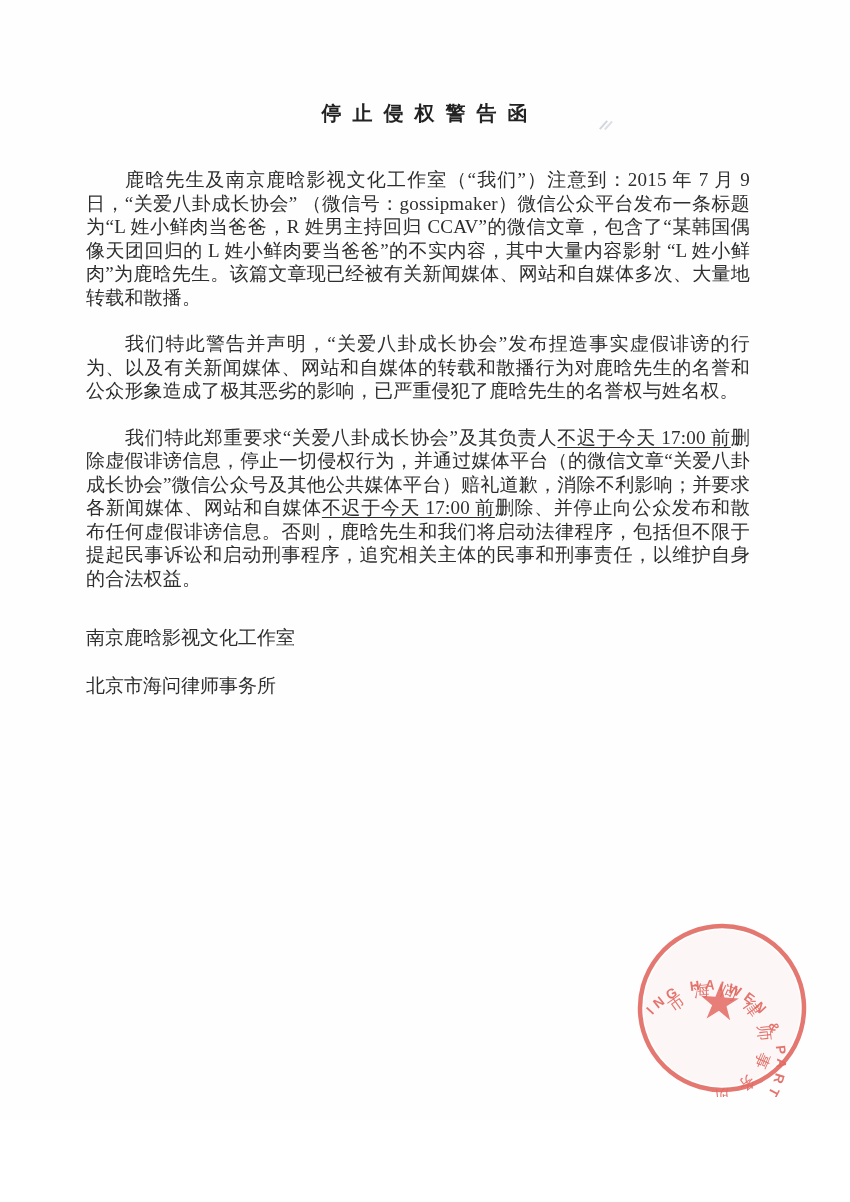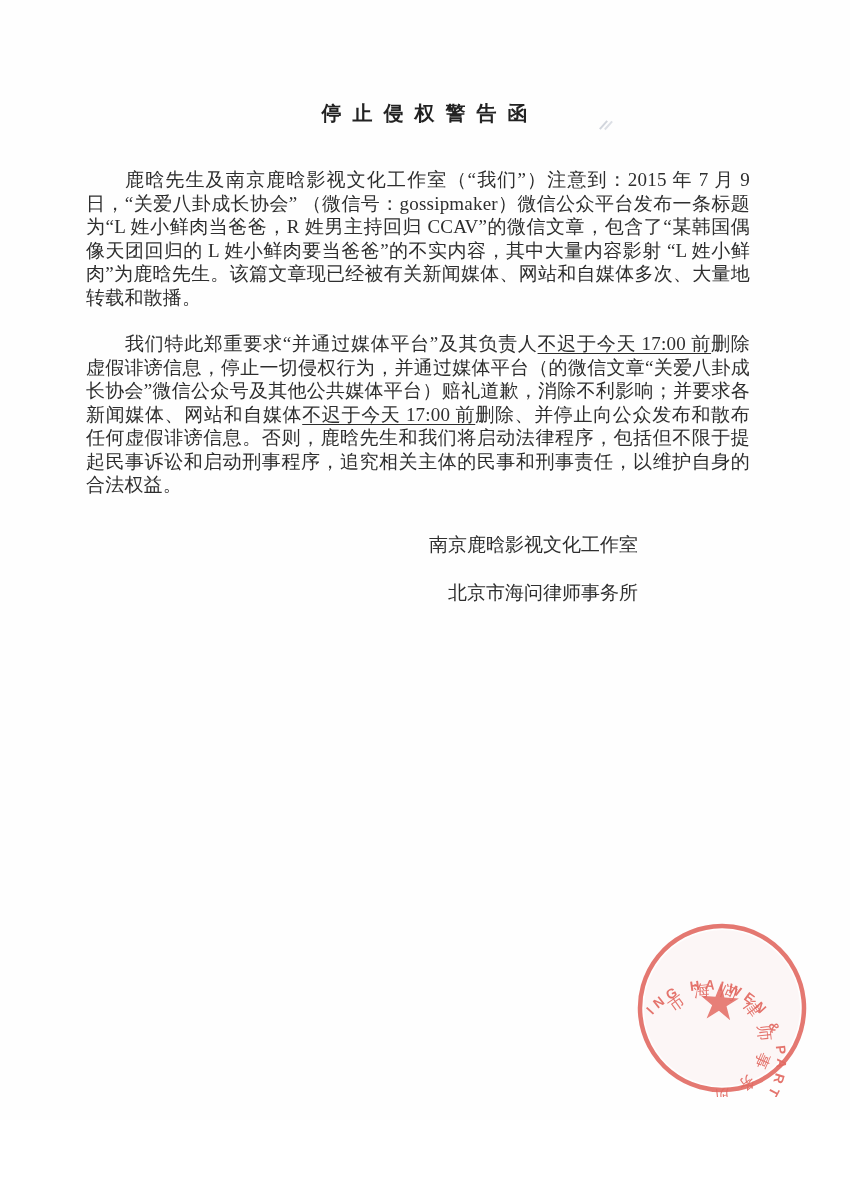--- a/index.html
+++ b/index.html
@@ -40,21 +40,20 @@
     text-indent: 39px;
     letter-spacing: 0.2px;
   }
   .letter-body .para span.em {
     font-weight: normal;
     text-decoration: underline;
     text-underline-offset: 3px;
   }
   .signature {
     margin-top: 36px;
-    text-align: right;
     padding-right: 128px;
     font-size: 19px;
   }
   .sig-line {
     line-height: 24px;
     margin-bottom: 24px;
   }
   .stamp {
     position: absolute;
     left: 633px;
@@ -81,21 +80,22 @@
 <body>
 
 <div class="page">
 
   <div class="scan-artifact"></div>
 
   <h1 class="doc-title">停 止 侵 权 警 告 函</h1>
 
   <div class="letter-body">
       <p class="para"><span>鹿晗先生及南京鹿晗影视文化工作室（“我们”）注意到：2015 年 7 月 9 日，“关爱八卦成长协会” （微信号：gossipmaker）微信公众平台发布一条标题为“L 姓小鲜肉当爸爸，R 姓男主持回归 CCAV”的微信文章，包含了“某韩国偶像天团回归的 L 姓小鲜肉要当爸爸”的不实内容，其中大量内容影射 “L 姓小鲜肉”为鹿晗先生。该篇文章现已经被有关新闻媒体、网站和自媒体多次、大量地转载和散播。</span></p>
-      <p class="para"><span>我们特此郑重要求“并通过媒体平台”及其负责人</span><span class="em">不迟于今天 17:00 前</span><span>删除虚假诽谤信息，停止一切侵权行为，并通过媒体平台（的微信文章“关爱八卦成长协会”微信公众号及其他公共媒体平台）赔礼道歉，消除不利影响；并要求各新闻媒体、网站和自媒体</span><span class="em">不迟于今天 17:00 前</span><span>删除、并停止向公众发布和散布任何虚假诽谤信息。否则，鹿晗先生和我们将启动法律程序，包括但不限于提起民事诉讼和启动刑事程序，追究相关主体的民事和刑事责任，以维护自身的合法权益。</span></p>
+      <p class="para"><span>我们特此警告并声明，“关爱八卦成长协会”发布捏造事实虚假诽谤的行为、以及有关新闻媒体、网站和自媒体的转载和散播行为对鹿晗先生的名誉和公众形象造成了极其恶劣的影响，已严重侵犯了鹿晗先生的名誉权与姓名权。</span></p>
+      <p class="para"><span>我们特此郑重要求“关爱八卦成长协会”及其负责人</span><span class="em">不迟于今天 17:00 前</span><span>删除虚假诽谤信息，停止一切侵权行为，并通过媒体平台（的微信文章“关爱八卦成长协会”微信公众号及其他公共媒体平台）赔礼道歉，消除不利影响；并要求各新闻媒体、网站和自媒体</span><span class="em">不迟于今天 17:00 前</span><span>删除、并停止向公众发布和散布任何虚假诽谤信息。否则，鹿晗先生和我们将启动法律程序，包括但不限于提起民事诉讼和启动刑事程序，追究相关主体的民事和刑事责任，以维护自身的合法权益。</span></p>
     </div>
 
   <div class="signature">
     <div class="sig-line">南京鹿晗影视文化工作室</div>
     <div class="sig-line">北京市海问律师事务所</div>
   </div>
 
   <svg class="stamp" viewBox="0 0 178 178" xmlns="http://www.w3.org/2000/svg">
     <defs>
       <path id="engArc" d="M 19 89 A 70 70 0 1 1 18.99 89.01" fill="none"></path>

